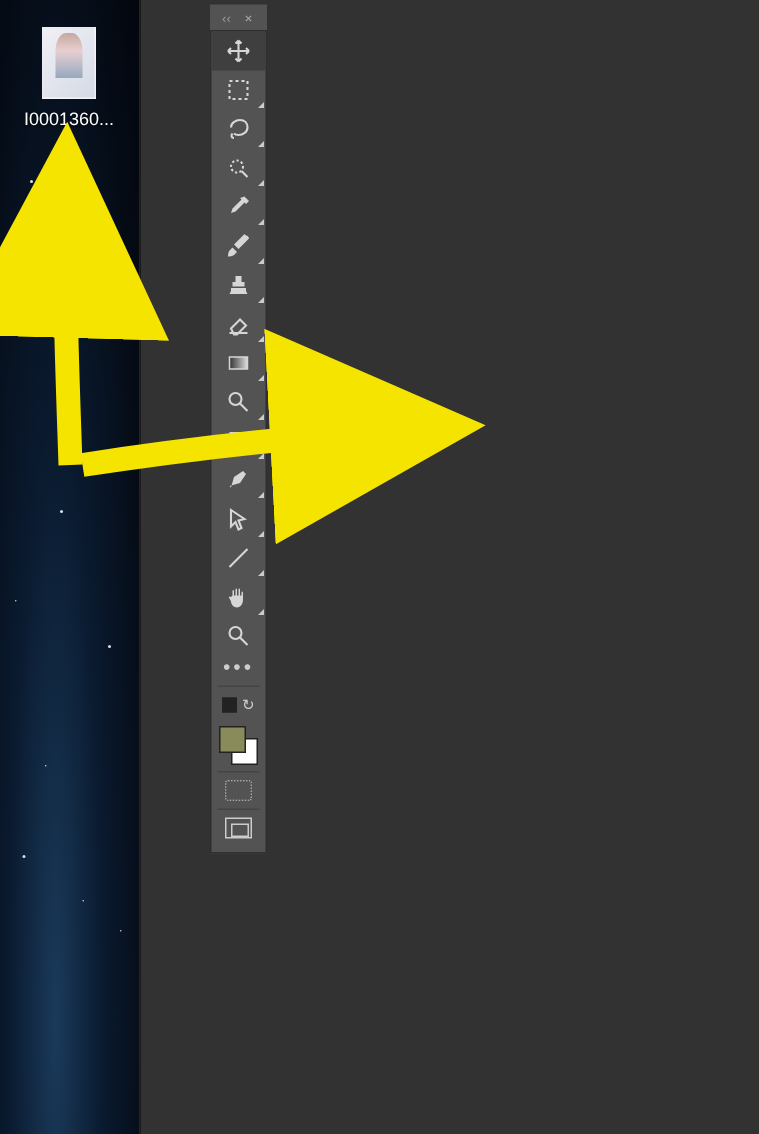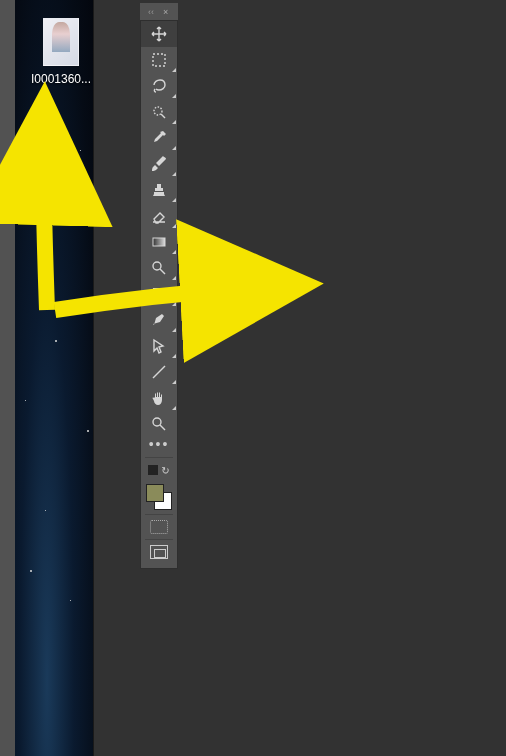--- a/index.html
+++ b/index.html
@@ -8,23 +8,23 @@
     height: 756px;
     background: #525252;
     position: relative;
     overflow: hidden;
     font-family: Arial, sans-serif;
   }
 
   
   .desktop-strip {
     position: absolute;
-    left: 15px;
+    left: 0;
     top: 0;
-    width: 80px;
+    width: 93px;
     height: 756px;
     background: radial-gradient(ellipse at 40% 90%, #1a3a5a 0%, #0a1a2f 40%, #050b15 80%, #03060d 100%);
     overflow: hidden;
   }
   .star { position: absolute; background: #ddd; border-radius: 50%; }
   .s1 { width:2px; height:2px; left:20px; top:120px; }
   .s2 { width:1px; height:1px; left:65px; top:150px; }
   .s3 { width:2px; height:2px; left:40px; top:340px; }
   .s4 { width:1px; height:1px; left:10px; top:400px; }
   .s5 { width:2px; height:2px; left:72px; top:430px; }

